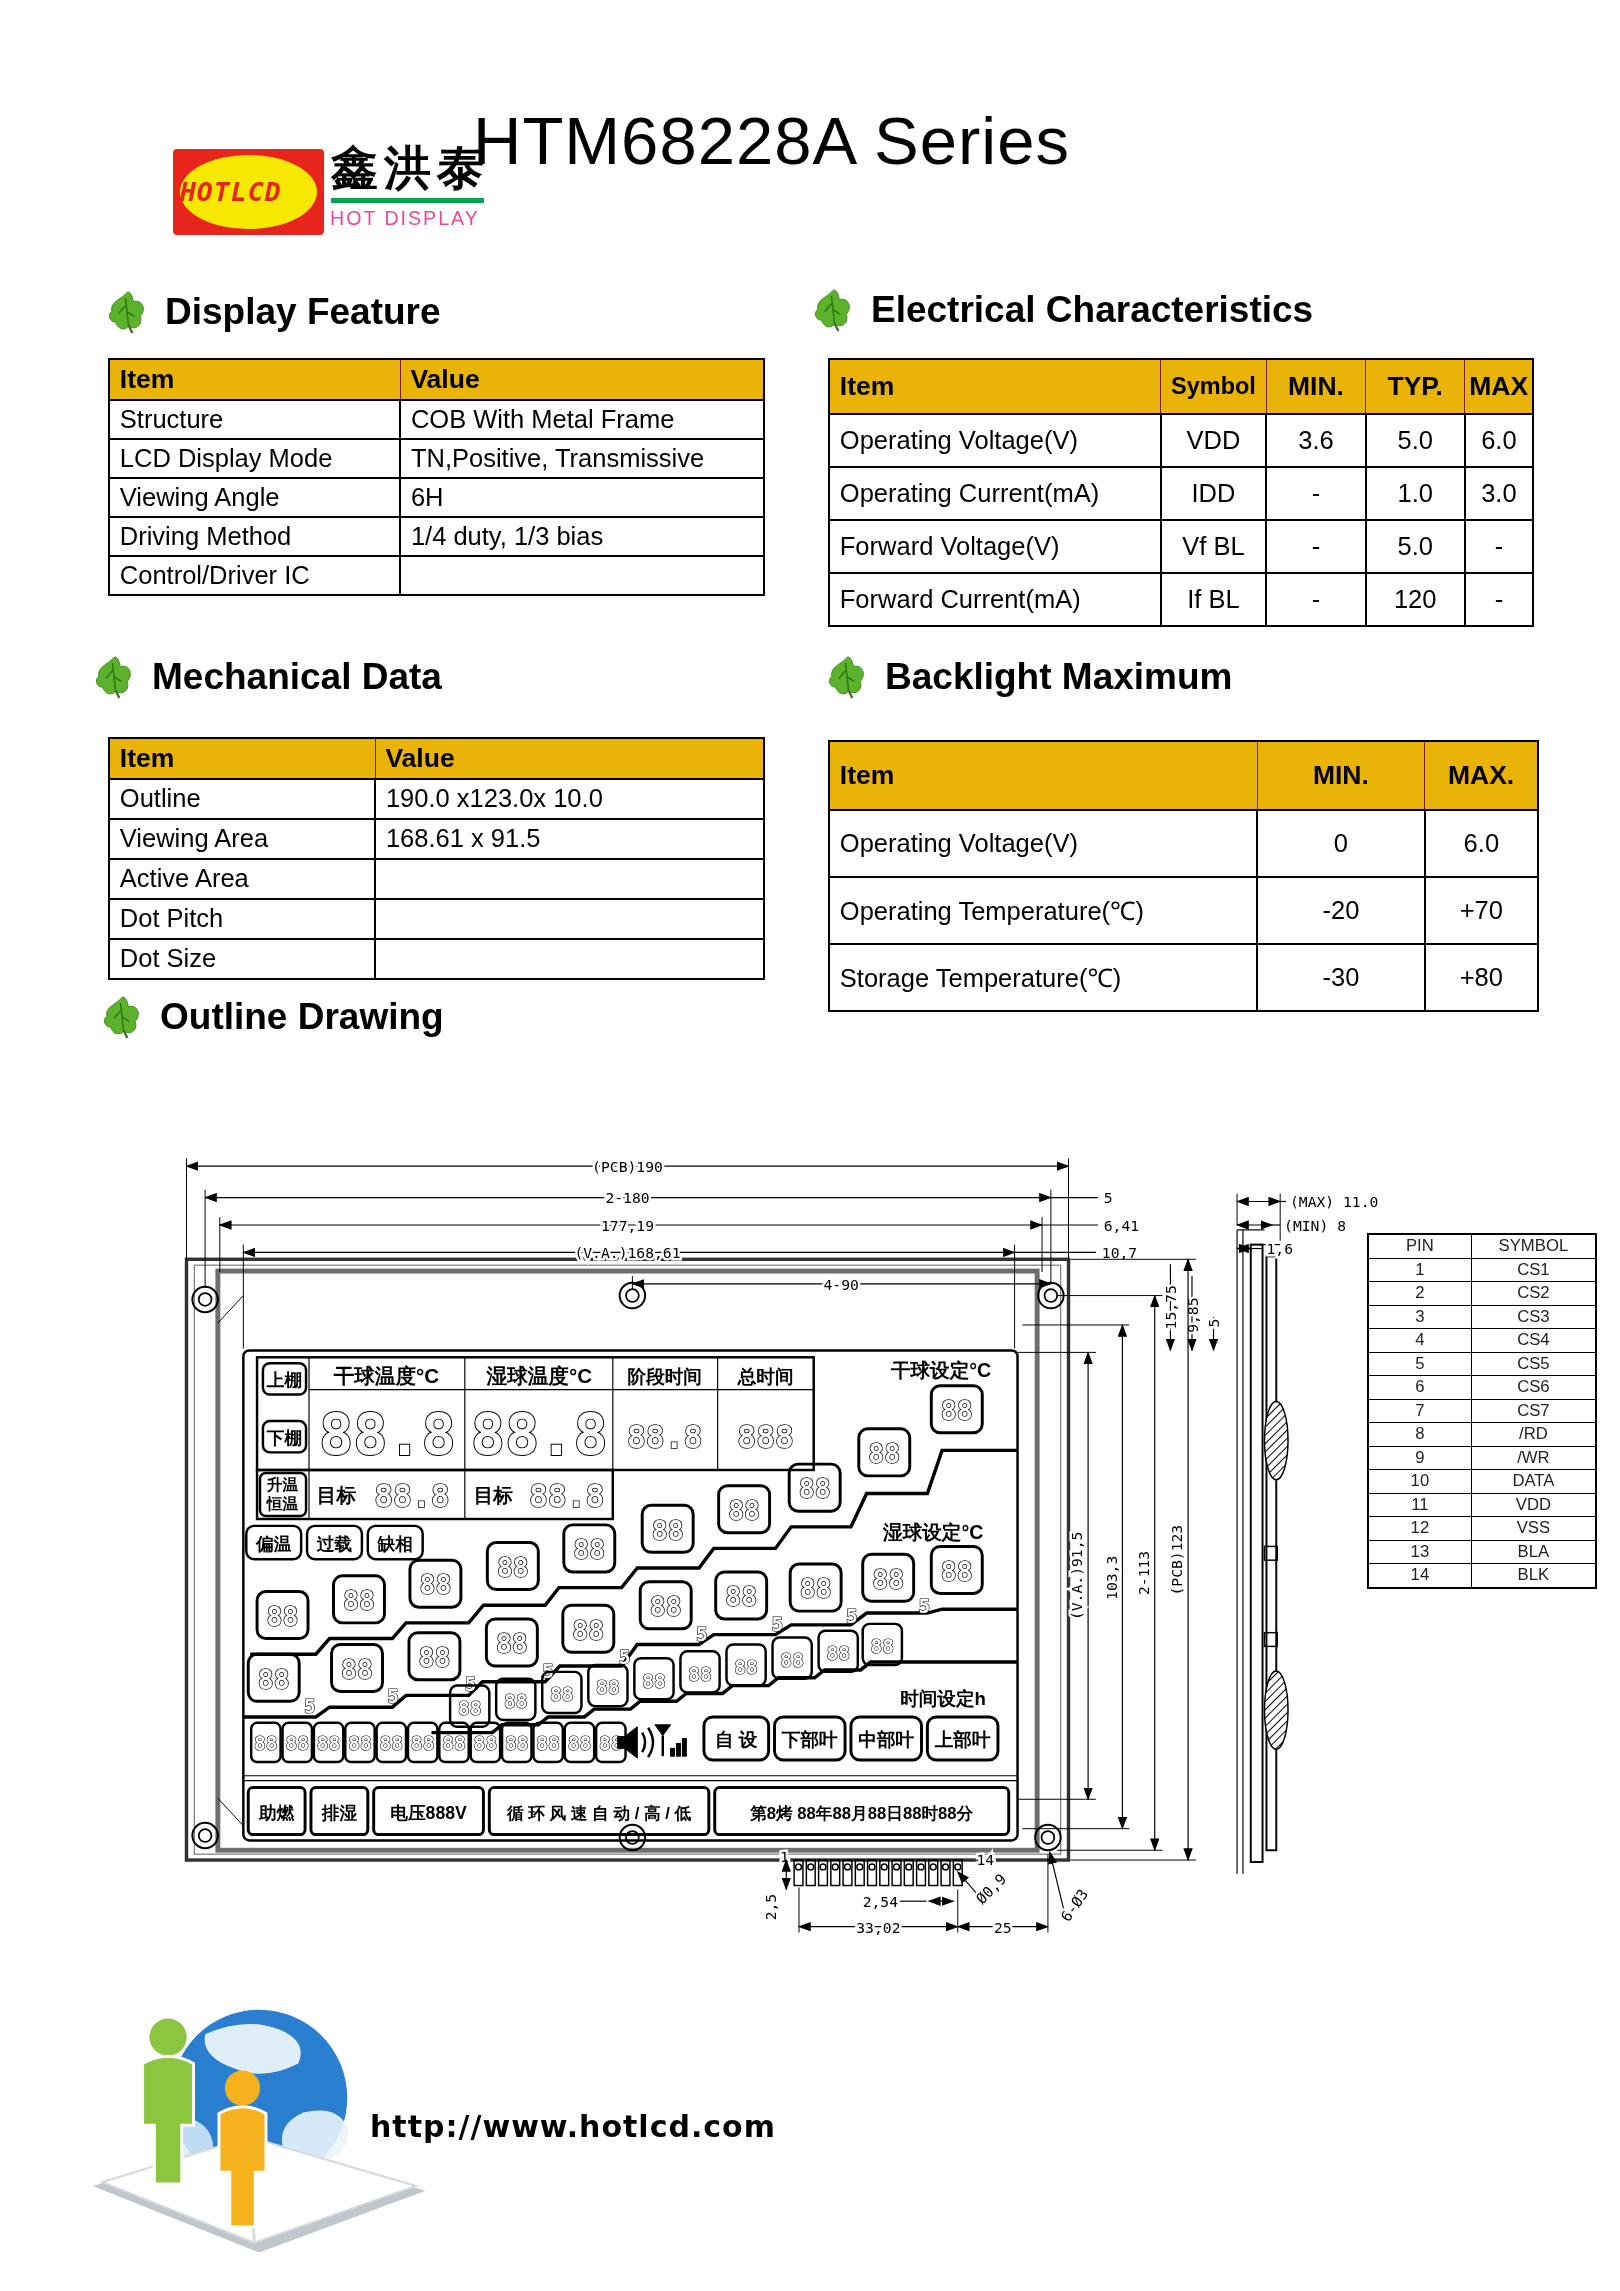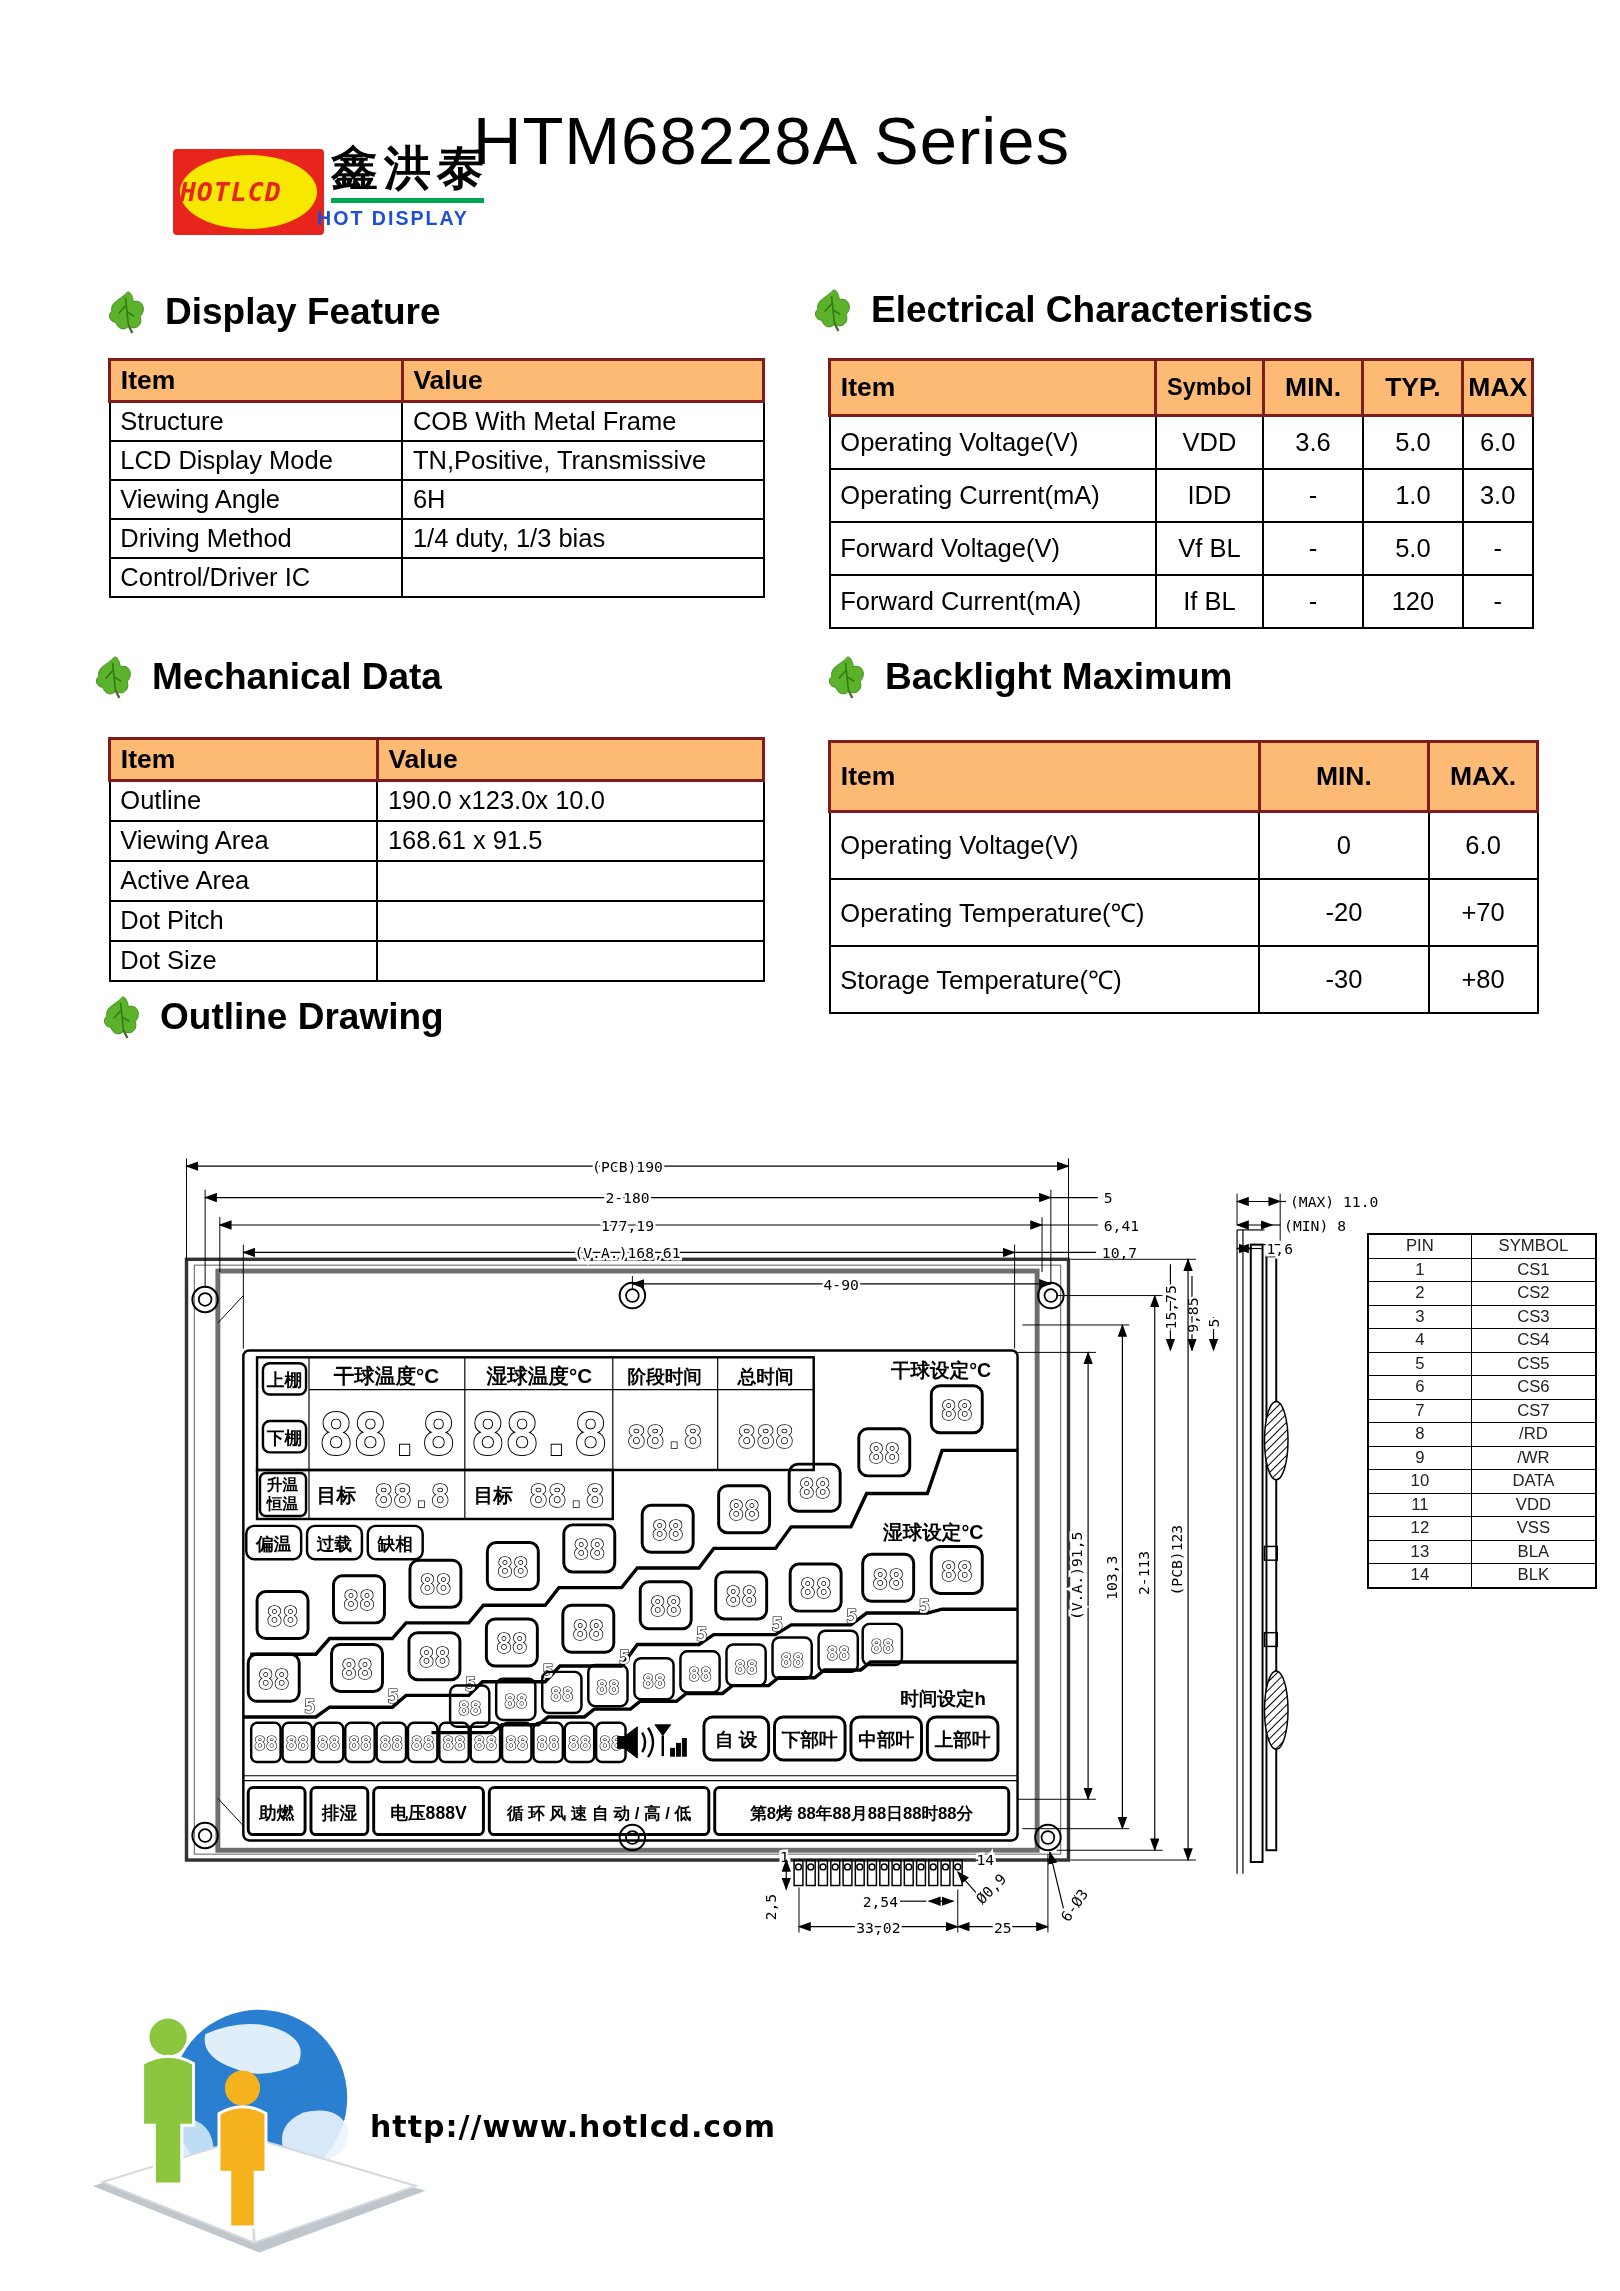--- a/index.html
+++ b/index.html
@@ -4,30 +4,30 @@
 <style>
   html,body{margin:0;padding:0;background:#fff}
   body{width:1620px;height:2292px;position:relative;font-family:"Liberation Sans",sans-serif;color:#000}
   .abs{position:absolute}
   
   .logo-red{left:173px;top:149px;width:151px;height:86px;background:#e8251d;border-radius:3.9px}
   .logo-oval{position:absolute;left:6.9px;top:5.9px;width:137px;height:74px;background:#f6e800;border-radius:50%;display:flex;align-items:center;justify-content:flex-start}
   .logo-oval span{font-family:"DejaVu Sans Mono",monospace;font-style:italic;font-weight:bold;font-size:26.5px;color:#e8251d;letter-spacing:1px}
   .brand-cn{left:331px;top:137px;font-size:47px;font-weight:bold;letter-spacing:5.9px}
   .brand-rule{left:331px;top:198px;width:153px;height:4.9px;background:#00a651}
-  .brand-sub{left:317px;top:207px;font-size:19.6px;font-weight:bold;color:#1d4ed8;letter-spacing:2px}
+  .brand-sub{left:330px;top:207px;font-size:19.6px;font-weight:normal;color:#ec4899;letter-spacing:2px}
   .page-title{left:473px;top:102px;font-size:67px;letter-spacing:1px}
   
   .sec{display:flex;align-items:flex-start;gap:18px}
   .sec h2{margin:0;font-size:37px;font-weight:bold;line-height:43px}
   .leaf{width:41px;height:45px;flex:0 0 auto}
   
   table{border-collapse:collapse;background:#fff}
   .dt{border:2.9px solid #000}
-  .dt th{background:#fdba74;border:3px solid #7f1d1d;font-size:26.5px;text-align:left;padding:2.9px 9.8px;height:33px}
+  .dt th{background:#eab308;border:1px solid #7f1d1d;font-size:26.5px;text-align:left;padding:2.9px 9.8px;height:33px}
   .dt td{border:2px solid #000;font-size:25.5px;padding:2px 9.8px;height:33px}
   .ec td,.ec th{height:47px}
   .ec td.c,.ec th.c{text-align:center;padding:2px 3.9px}
   .am td,.am th{height:61px}
   .am td.c,.am th.c{text-align:center}
   .md td{height:34px}
   
   .pt{border:2px solid #000}
   .pt td,.pt th{border:1.5px solid #000;font-size:16.7px;font-weight:normal;color:#222;text-align:center;height:22.5px;padding:0 5.9px;font-family:Liberation Sans, sans-serif}
   

